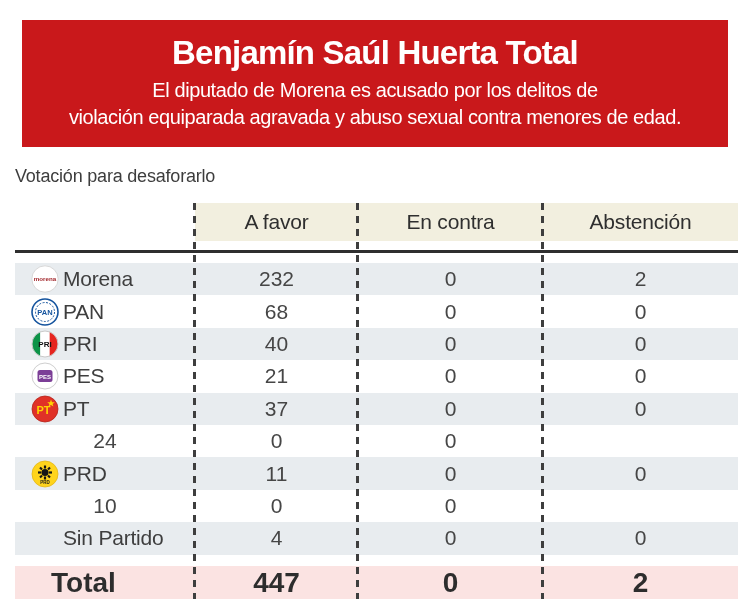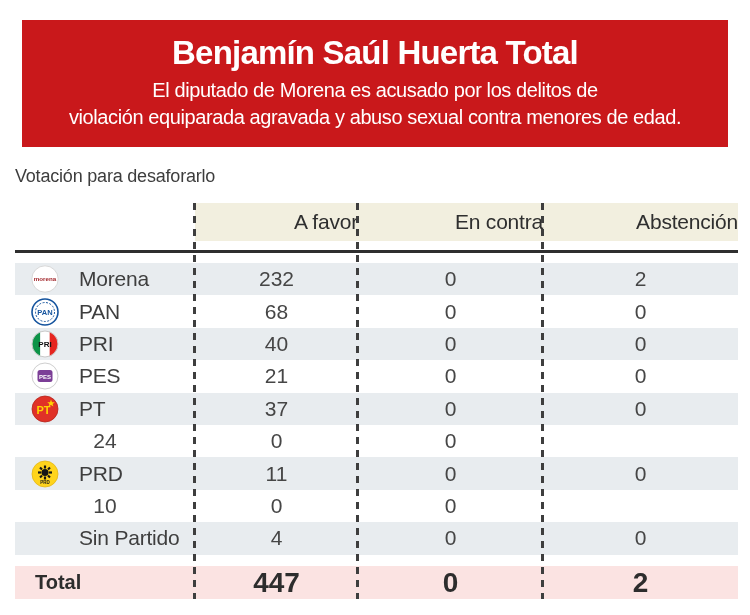--- a/index.html
+++ b/index.html
@@ -25,43 +25,43 @@
     position:absolute;left:15px;top:166px;width:723px;
     text-align:left;font-size:18px;color:#3d3d3d;letter-spacing:-0.2px;
   }
   
   .table{position:absolute;left:15px;top:203px;width:723px;height:396px;}
   .colhead{
     position:absolute;left:180px;top:0;width:543px;height:38px;
     background:#f2efdf;display:grid;grid-template-columns:163px 185px 195px;
   }
   .colhead .hcell{
-    text-align:right;line-height:38px;font-size:21px;color:#2f2f2f;
+    text-align:center;line-height:38px;font-size:21px;color:#2f2f2f;
     letter-spacing:-0.2px;
   }
   .thickline{
     position:absolute;left:0;top:47px;width:723px;height:3px;background:#2f2f2f;
   }
   .rows{position:absolute;left:0;top:60px;width:723px;}
   .row{
     height:32.4px;display:grid;grid-template-columns:180px 163px 185px 195px;
     align-items:center;
   }
   .row.alt{background:#e8ecef;}
-  .pcell{display:flex;align-items:center;padding-left:16px;gap:20px;}
+  .pcell{display:flex;align-items:center;padding-left:16px;gap:4px;}
   .pname{font-size:21px;color:#3e3e3e;letter-spacing:-0.2px;}
   .vcell{text-align:center;font-size:21px;color:#464646;}
   .icon{width:28px;height:28px;display:inline-block;flex:0 0 28px;}
   .icon svg{display:block;width:28px;height:28px;}
   .totalrow{
     position:absolute;left:0;top:363px;width:723px;height:33px;
     background:#fbe3e2;display:grid;grid-template-columns:180px 163px 185px 195px;
     align-items:center;
   }
-  .totalrow .tlabel{padding-left:20px;font-size:20px;font-weight:700;color:#2d2d2d;}
+  .totalrow .tlabel{padding-left:36px;font-size:28px;font-weight:700;color:#2d2d2d;}
   .totalrow .vcell{font-size:28px;font-weight:700;color:#2d2d2d;}
   
   .dash{
     position:absolute;top:0;height:396px;width:3px;z-index:3;
     background:repeating-linear-gradient(to bottom,#3e3e3e 0px,#3e3e3e 7px,transparent 7px,transparent 13px);
   }
   .dash1{left:178px;}
   .dash2{left:341px;}
   .dash3{left:526px;}
 </style>

